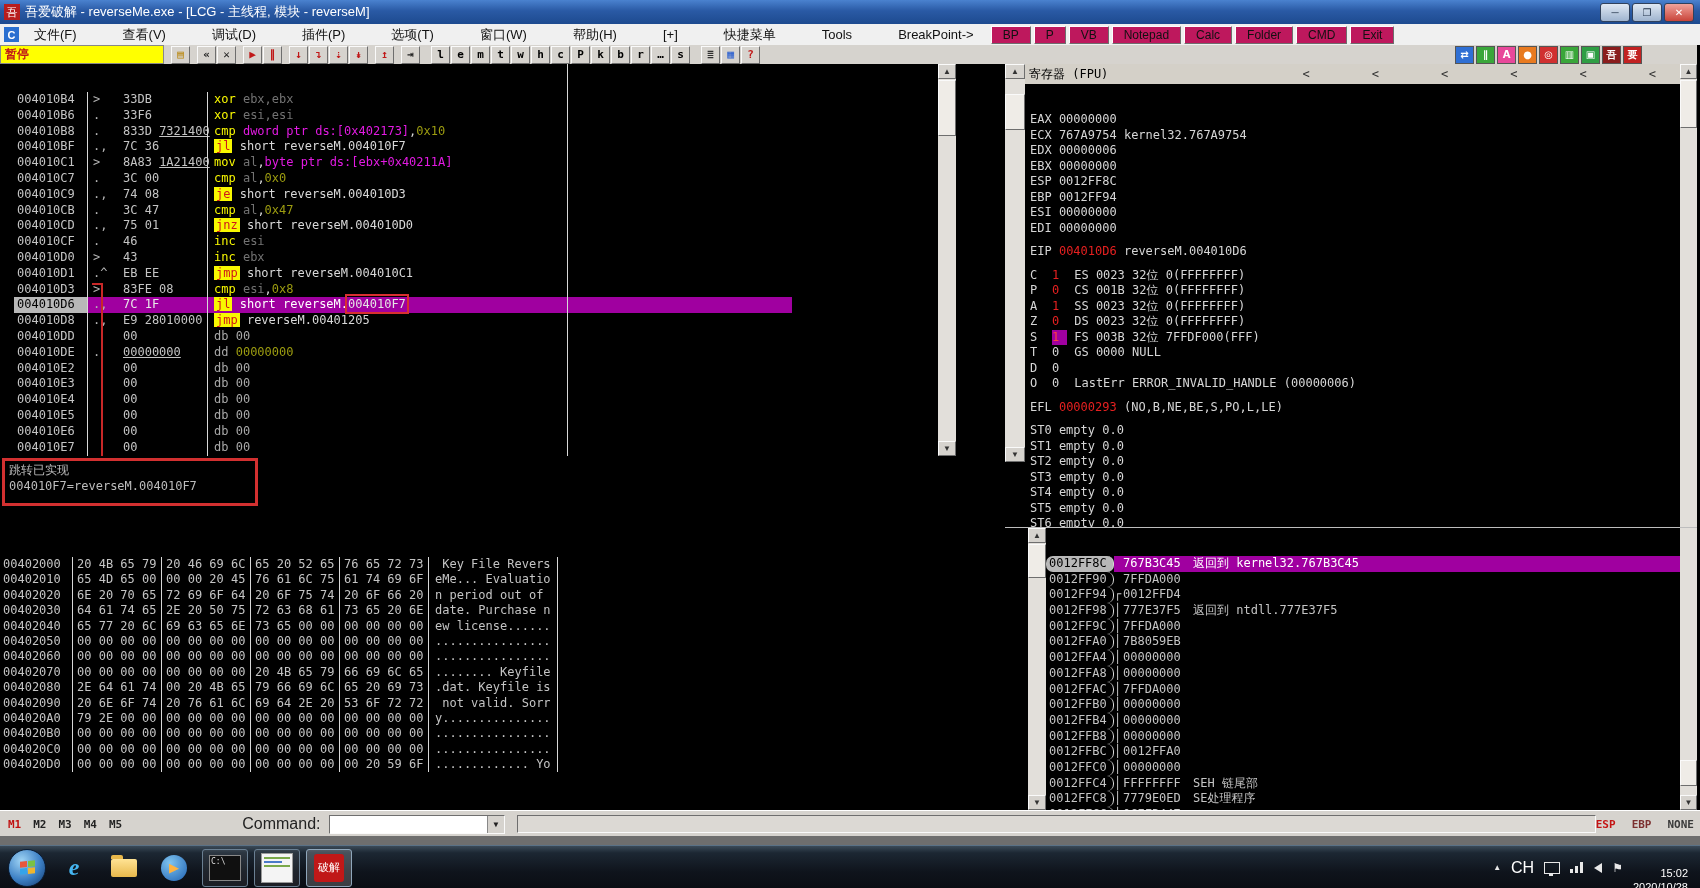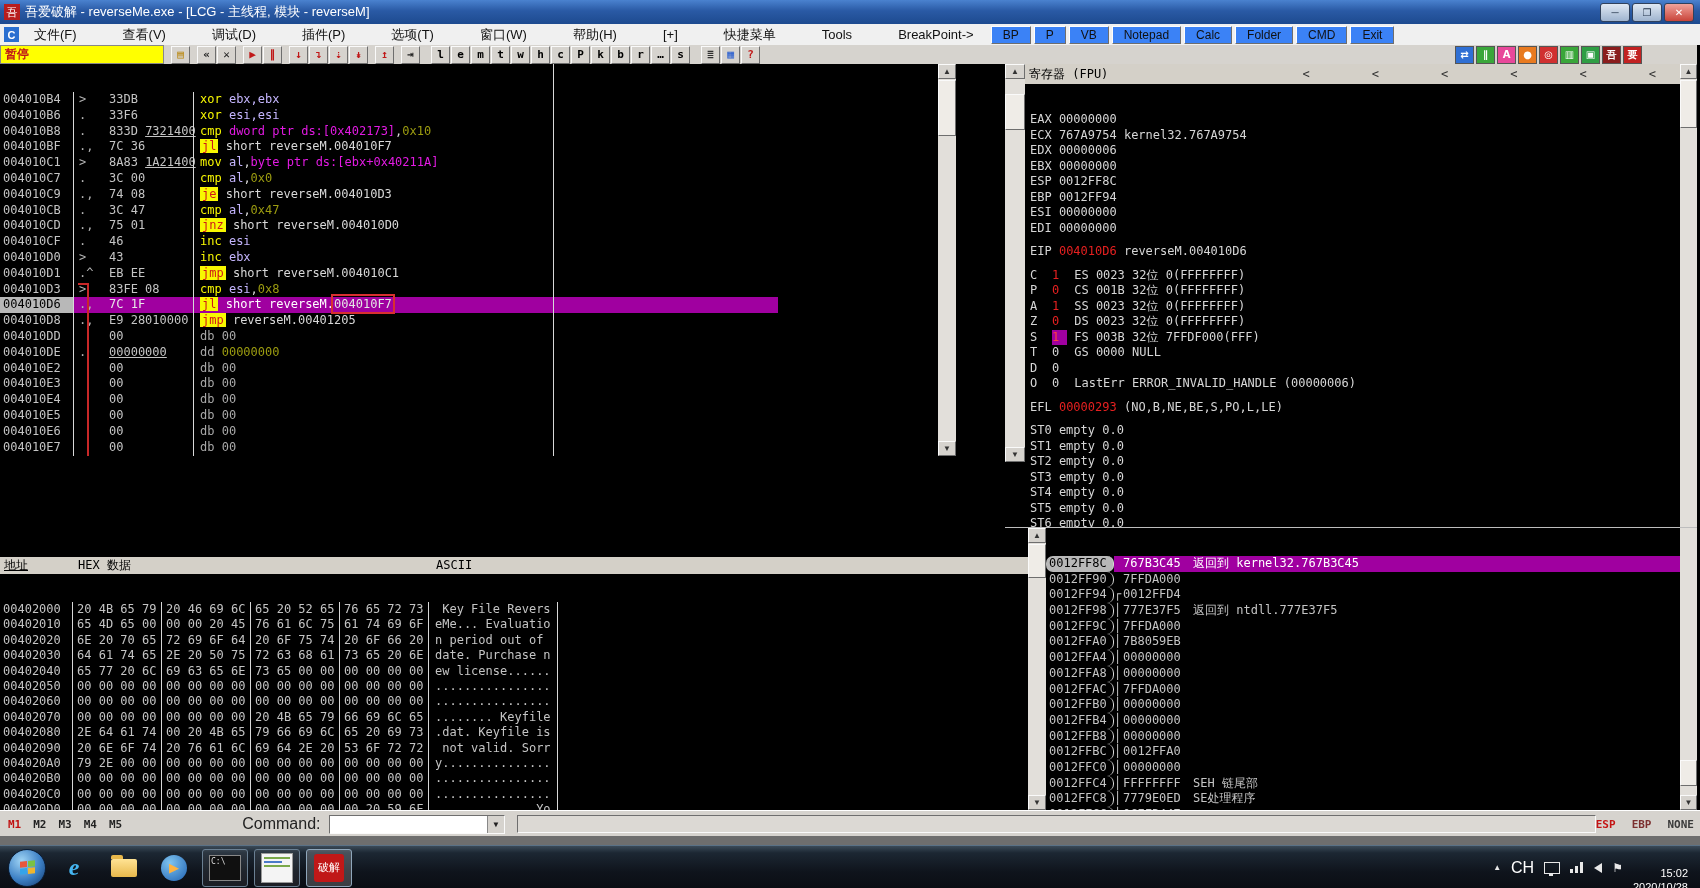--- a/index.html
+++ b/index.html
@@ -17,46 +17,46 @@
     display:flex;align-items:center;justify-content:center;}
   .wbtn.close{background:linear-gradient(#f2a39b,#c8443a);color:#fff;}
   
   .menubar{position:absolute;left:0;top:24px;width:1700px;height:21px;background:#f0f0f0;
     display:flex;align-items:center;font-size:13px;color:#111;}
   .cpu-icon{width:15px;height:15px;margin:0 6px 0 4px;background:#2a6fd0;color:#fff;
     font-size:11px;font-weight:bold;display:flex;align-items:center;justify-content:center;}
   #menu-items{display:flex;height:100%;align-items:center;gap:28px;}
   .mitem{padding:0 9px;height:100%;display:flex;align-items:center;}
   #menu-buttons{display:flex;gap:3px;margin-left:8px;}
-  .mbtn{padding:1px 11px;background:#3b82f6;border:1px solid;font-size:12px;
+  .mbtn{padding:1px 11px;background:#be185d;border:1px solid;font-size:12px;
     border-color:#fdfdfd #6e6e6e #6e6e6e #fdfdfd;}
   
   .toolbar{position:absolute;left:0;top:45px;width:1700px;height:19px;background:#d6d3ce;
     display:flex;align-items:center;}
   .pausebox{width:158px;height:17px;background:#ffff00;border:1px solid #888;
     color:#c01818;font:bold 12px "Liberation Sans",sans-serif;padding-left:4px;
     display:flex;align-items:center;}
   .tbtn{width:17px;height:16px;margin-left:1px;background:#d6d3ce;border:1px solid;
     border-color:#fafafa #6e6e6e #6e6e6e #fafafa;display:flex;align-items:center;
     justify-content:center;font:bold 11px "DejaVu Sans Mono",monospace;}
   .pbtn{width:17px;height:16px;margin-left:2px;color:#fff;border:1px solid #555;
     display:flex;align-items:center;justify-content:center;font:bold 10px "DejaVu Sans",sans-serif;}
   #tb-plugins{margin-left:auto;margin-right:58px;display:flex;}
   
   .pane{position:absolute;background:#000;color:#c4c4c4;white-space:pre;overflow:hidden;
     font-family:"DejaVu Sans Mono",monospace;font-size:12px;}
   
-  #disasm{left:0;top:64px;width:778px;height:392px;}
+  #disasm{left:14px;top:64px;width:778px;height:392px;}
   .drow{display:flex;height:15.8px;line-height:15.8px;}
   .addr{width:70px;padding-left:3px;border-right:1px solid #d8d8d8;flex:none;}
   .sym{width:30px;padding-left:5px;flex:none;color:#b4b4b4;}
   .bytes{width:84px;flex:none;}
   .ins{flex:1;border-left:1px solid #d8d8d8;padding-left:6px;}
   .bu{text-decoration:underline;}
-  .c-mn{color:#f8f800;} .c-reg{color:#c4b5fd;} .c-mem{color:#e31ae3;}
+  .c-mn{color:#f8f800;} .c-reg{color:#737373;} .c-mem{color:#e31ae3;}
   .c-imm{color:#9c9c10;} .c-t{color:#d8d8d8;} .c-db{color:#a8a8a8;}
   .c-jmp{color:#d01818;background:#f8f800;padding:0 2px;}
   .c-box{color:#e5e5e5;outline:2px solid #d83030;outline-offset:1px;}
   .drow.sel{background:#a000a0;color:#e8e8e8;}
   .drow.sel .addr{background:#b8b8b8;color:#000;}
   .drow.sel .c-t{color:#fff;}
   .vline{position:absolute;top:0;bottom:0;width:1px;background:#d8d8d8;}
   .jline-v{position:absolute;left:87px;top:219px;width:2px;height:173px;background:#c82828;}
   .jline-h{position:absolute;left:78px;top:219px;width:10px;height:2px;background:#c82828;}
   
@@ -258,20 +258,25 @@
     <div class="jline-h"></div>
     <div class="jline-v"></div>
   </div>
   <div class="sb" style="left:938px;top:64px;width:18px;height:392px;">
     <div class="ar" style="top:0;">▲</div>
     <div class="th" style="top:16px;height:56px;"></div>
     <div class="ar" style="bottom:0;">▼</div>
   </div>
   <div class="rfill" style="left:956px;top:64px;width:49px;height:465px;"></div>
 
+  <div class="pane" id="infopane">
+    <div class="redbox"></div>
+    <div class="il1">跳转已实现</div>
+    <div class="il2">004010F7=reverseM.004010F7</div>
+  </div>
 
   <div class="sb" style="left:1005px;top:64px;width:20px;height:398px;">
     <div class="ar" style="top:0;">▲</div>
     <div class="th" style="top:30px;height:36px;"></div>
     <div class="ar" style="bottom:0;">▼</div>
   </div>
   <div class="rfill" style="left:1005px;top:462px;width:20px;height:66px;"></div>
   <div id="reg-header">
     <span>寄存器 (FPU)</span>
     <div id="reg-arrows">
@@ -286,25 +291,20 @@
   <div class="pane" id="registers">
     <div id="reg-lines"><div class="rline"><span>EAX 00000000</span></div><div class="rline"><span>ECX 767A9754 kernel32.767A9754</span></div><div class="rline"><span>EDX 00000006</span></div><div class="rline"><span>EBX 00000000</span></div><div class="rline"><span>ESP 0012FF8C</span></div><div class="rline"><span>EBP 0012FF94</span></div><div class="rline"><span>ESI 00000000</span></div><div class="rline"><span>EDI 00000000</span></div><div class="rblank"></div><div class="rline"><span>EIP </span><span class="red">004010D6</span><span> reverseM.004010D6</span></div><div class="rblank"></div><div class="rline"><span class="fl">C</span><span class="fv red">1</span><span> ES 0023 32位 0(FFFFFFFF)</span></div><div class="rline"><span class="fl">P</span><span class="fv red">0</span><span> CS 001B 32位 0(FFFFFFFF)</span></div><div class="rline"><span class="fl">A</span><span class="fv red">1</span><span> SS 0023 32位 0(FFFFFFFF)</span></div><div class="rline"><span class="fl">Z</span><span class="fv red">0</span><span> DS 0023 32位 0(FFFFFFFF)</span></div><div class="rline"><span class="fl">S</span><span class="fv red hl">1</span><span> FS 003B 32位 7FFDF000(FFF)</span></div><div class="rline"><span class="fl">T</span><span class="fv">0</span><span> GS 0000 NULL</span></div><div class="rline"><span class="fl">D</span><span class="fv">0</span><span></span></div><div class="rline"><span class="fl">O</span><span class="fv">0</span><span> LastErr ERROR_INVALID_HANDLE (00000006)</span></div><div class="rblank"></div><div class="rline"><span>EFL </span><span class="red">00000293</span><span> (NO,B,NE,BE,S,PO,L,LE)</span></div><div class="rblank"></div><div class="rline"><span>ST0 empty 0.0</span></div><div class="rline"><span>ST1 empty 0.0</span></div><div class="rline"><span>ST2 empty 0.0</span></div><div class="rline"><span>ST3 empty 0.0</span></div><div class="rline"><span>ST4 empty 0.0</span></div><div class="rline"><span>ST5 empty 0.0</span></div><div class="rline"><span>ST6 empty 0.0</span></div></div>
   </div>
   <div class="sb" style="left:1680px;top:64px;width:17px;height:463px;">
     <div class="ar" style="top:0;">▲</div>
     <div class="th" style="top:16px;height:48px;"></div>
   </div>
   <div class="rfill" style="left:1697px;top:45px;width:3px;height:800px;"></div>
 
   <div class="pane" id="dump">
-    <div class="dumphead">
-      <span class="dh-a">地址</span>
-      <span class="dh-h">HEX 数据</span>
-      <span class="dh-t">ASCII</span>
-    </div>
     <div id="dump-rows"><div class="hrow"><span class="ha">00402000</span><span class="hg">20 4B 65 79</span><span class="hg">20 46 69 6C</span><span class="hg">65 20 52 65</span><span class="hg">76 65 72 73</span><span class="ht"> Key File Revers</span></div><div class="hrow"><span class="ha">00402010</span><span class="hg">65 4D 65 00</span><span class="hg">00 00 20 45</span><span class="hg">76 61 6C 75</span><span class="hg">61 74 69 6F</span><span class="ht">eMe... Evaluatio</span></div><div class="hrow"><span class="ha">00402020</span><span class="hg">6E 20 70 65</span><span class="hg">72 69 6F 64</span><span class="hg">20 6F 75 74</span><span class="hg">20 6F 66 20</span><span class="ht">n period out of </span></div><div class="hrow"><span class="ha">00402030</span><span class="hg">64 61 74 65</span><span class="hg">2E 20 50 75</span><span class="hg">72 63 68 61</span><span class="hg">73 65 20 6E</span><span class="ht">date. Purchase n</span></div><div class="hrow"><span class="ha">00402040</span><span class="hg">65 77 20 6C</span><span class="hg">69 63 65 6E</span><span class="hg">73 65 00 00</span><span class="hg">00 00 00 00</span><span class="ht">ew license......</span></div><div class="hrow"><span class="ha">00402050</span><span class="hg">00 00 00 00</span><span class="hg">00 00 00 00</span><span class="hg">00 00 00 00</span><span class="hg">00 00 00 00</span><span class="ht">................</span></div><div class="hrow"><span class="ha">00402060</span><span class="hg">00 00 00 00</span><span class="hg">00 00 00 00</span><span class="hg">00 00 00 00</span><span class="hg">00 00 00 00</span><span class="ht">................</span></div><div class="hrow"><span class="ha">00402070</span><span class="hg">00 00 00 00</span><span class="hg">00 00 00 00</span><span class="hg">20 4B 65 79</span><span class="hg">66 69 6C 65</span><span class="ht">........ Keyfile</span></div><div class="hrow"><span class="ha">00402080</span><span class="hg">2E 64 61 74</span><span class="hg">00 20 4B 65</span><span class="hg">79 66 69 6C</span><span class="hg">65 20 69 73</span><span class="ht">.dat. Keyfile is</span></div><div class="hrow"><span class="ha">00402090</span><span class="hg">20 6E 6F 74</span><span class="hg">20 76 61 6C</span><span class="hg">69 64 2E 20</span><span class="hg">53 6F 72 72</span><span class="ht"> not valid. Sorr</span></div><div class="hrow"><span class="ha">004020A0</span><span class="hg">79 2E 00 00</span><span class="hg">00 00 00 00</span><span class="hg">00 00 00 00</span><span class="hg">00 00 00 00</span><span class="ht">y...............</span></div><div class="hrow"><span class="ha">004020B0</span><span class="hg">00 00 00 00</span><span class="hg">00 00 00 00</span><span class="hg">00 00 00 00</span><span class="hg">00 00 00 00</span><span class="ht">................</span></div><div class="hrow"><span class="ha">004020C0</span><span class="hg">00 00 00 00</span><span class="hg">00 00 00 00</span><span class="hg">00 00 00 00</span><span class="hg">00 00 00 00</span><span class="ht">................</span></div><div class="hrow"><span class="ha">004020D0</span><span class="hg">00 00 00 00</span><span class="hg">00 00 00 00</span><span class="hg">00 00 00 00</span><span class="hg">00 20 59 6F</span><span class="ht">............. Yo</span></div></div>
   </div>
 
   <div class="hdiv"></div>
   <div class="sb" style="left:1028px;top:528px;width:18px;height:282px;">
     <div class="ar" style="top:0;">▲</div>
     <div class="th" style="top:16px;height:34px;"></div>
     <div class="ar" style="bottom:0;">▼</div>
   </div>
   <div class="pane" id="stack">

